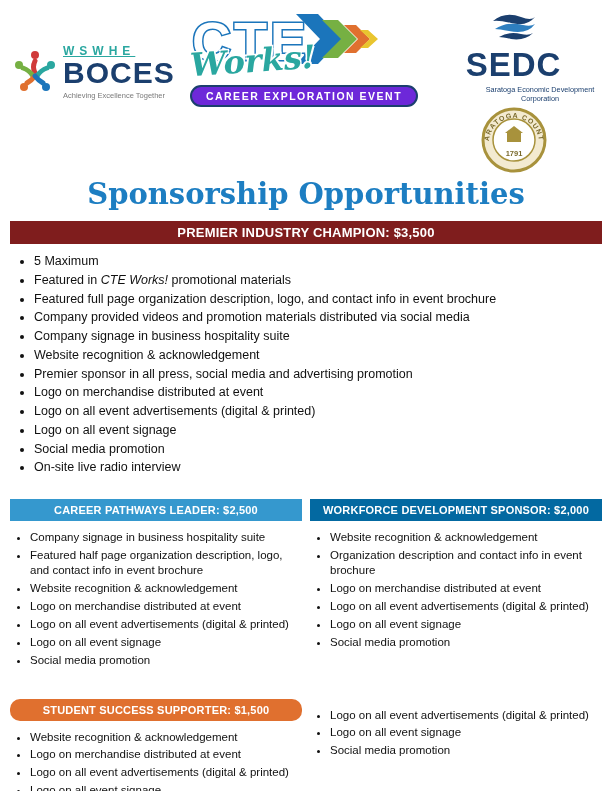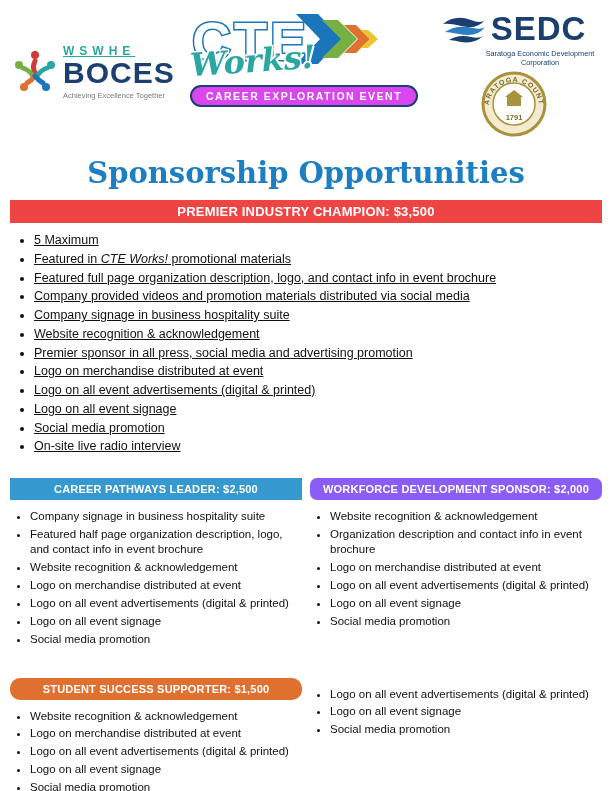--- a/index.html
+++ b/index.html
@@ -24,56 +24,56 @@
   .cte-row { display:flex; align-items:center; height:62px; }
   .chevrons { margin-left:-14px; margin-top:-4px; }
   .cte-works {
     margin-top:-30px; position:relative; z-index:2;
     font-family:"DejaVu Serif", serif; font-style:italic; font-weight:bold;
     font-size:32px; color:#2aa7a0; transform:rotate(-4deg);
     text-shadow:1.5px 1.5px 0 #ffffff, -1.5px 1.5px 0 #ffffff, 1.5px -1.5px 0 #ffffff, -1.5px -1.5px 0 #ffffff;
   }
   .cte-banner {
     margin-top:5px; display:inline-block;
-    background:#d946ef; border:2px solid #1b3f6e; border-radius:12px;
+    background:#6d28d9; border:2px solid #1b3f6e; border-radius:12px;
     color:#ffffff; font-weight:bold; font-size:10.5px; letter-spacing:1.5px;
     padding:3px 14px;
   }
 
   .sedc { display:flex; flex-direction:column; align-items:center; width:175px; }
-  .sedc-row { display:flex; align-items:center; gap:4px; }
+  .sedc-row { display:flex; align-items:center; gap:4px;flex-direction:column; }
   .sedc-name { font-size:33px; font-weight:bold; color:#1b3f6e; letter-spacing:1px; }
   .sedc-sub { font-size:7.3px; color:#1b3f6e; text-align:center; width:120px; align-self:flex-end; margin-top:1px; }
   .seal { margin-top:4px; }
 
   
   .title {
     text-align:center; color:#1d7ec2;
     font-family:"DejaVu Serif", serif; font-weight:bold;
     font-size:29px; margin:4px 0 10px;
   }
 
   
   .banner {
     margin:0 10px; padding:4px 0;
     color:#ffffff; font-weight:bold; font-size:13px;
     text-align:center; letter-spacing:0.2px;
   }
-  .banner-green  { background:#ef4444; }
+  .banner-green  { background:#7f1d1d; }
   .banner-blue   { background:#3598ce; }
-  .banner-gold   { background:#8b5cf6;border-radius:7px; }
+  .banner-gold   { background:#0369a1; }
   .banner-orange { background:#e0702f;border-radius:10px; }
   .banner2 {
     color:#ffffff; font-weight:bold; font-size:11px;
     text-align:center; padding:5px 2px; letter-spacing:0.2px;
   }
 
   .premier-list {
     margin:9px 10px 6px; padding-left:24px;
-    font-size:12.5px; line-height:1.42; list-style:disc;text-decoration:underline;
+    font-size:12.5px; line-height:1.42; list-style:disc;
   }
   .premier-list li { margin-bottom:1px; }
 
   .two-col { display:flex; gap:8px; margin:16px 10px 0; }
   .two-col.second { margin-top:28px; }
   .col { flex:1; }
   .col ul { margin:9px 0 0; padding-left:20px; font-size:11.5px; line-height:1.3; list-style:disc; }
   .col ul li { margin-bottom:3px; }
 </style>
 </head>

